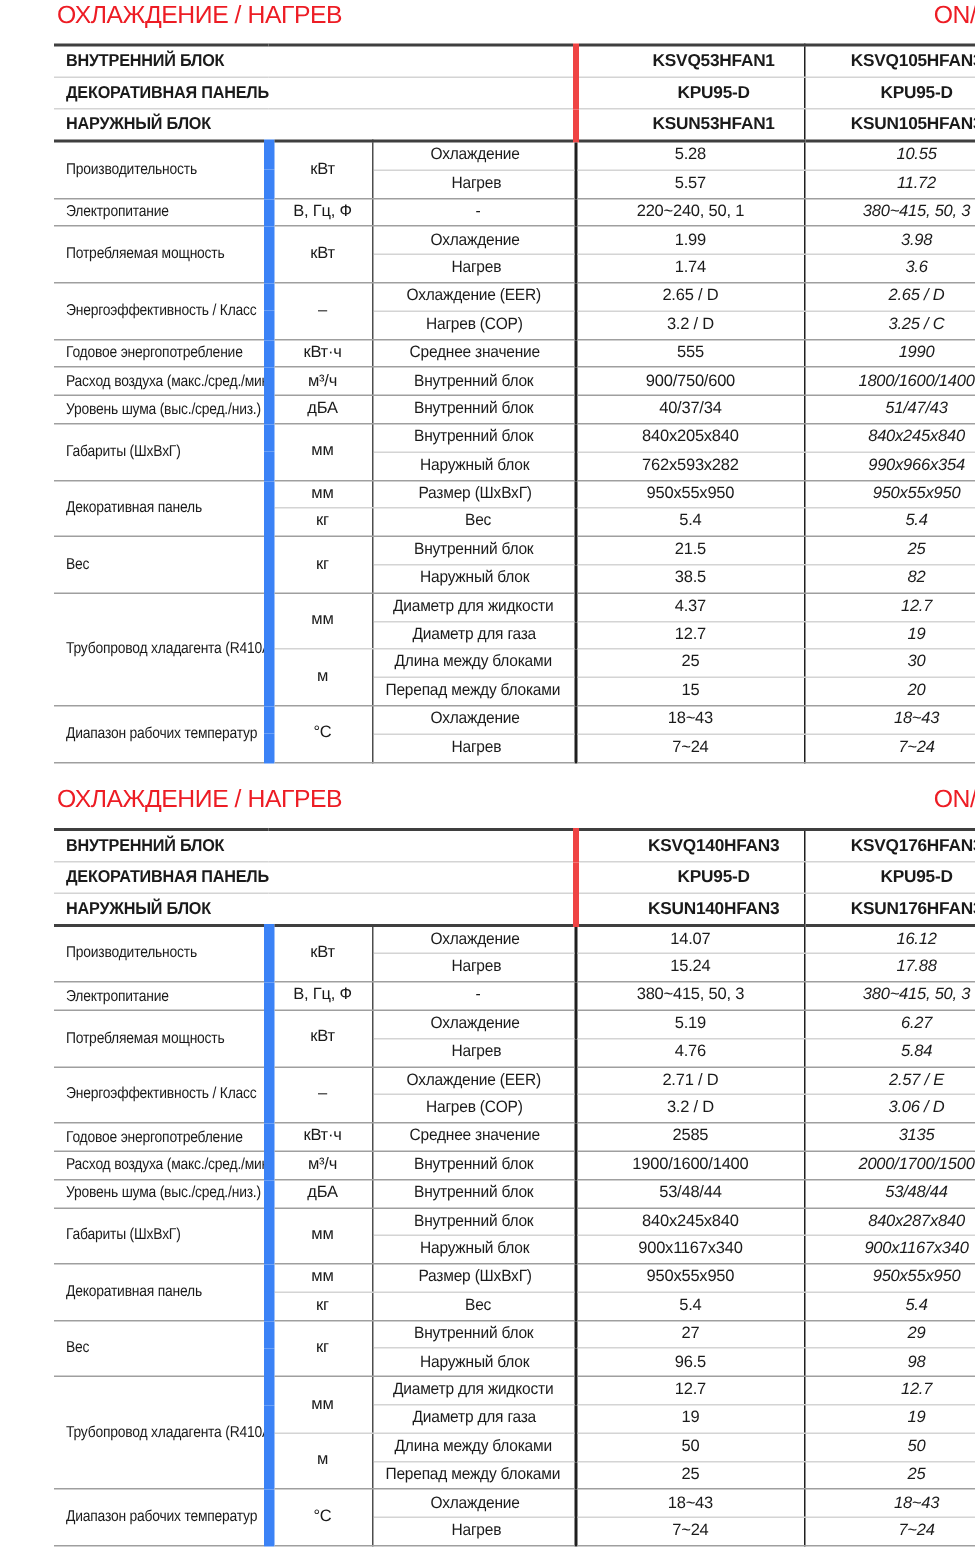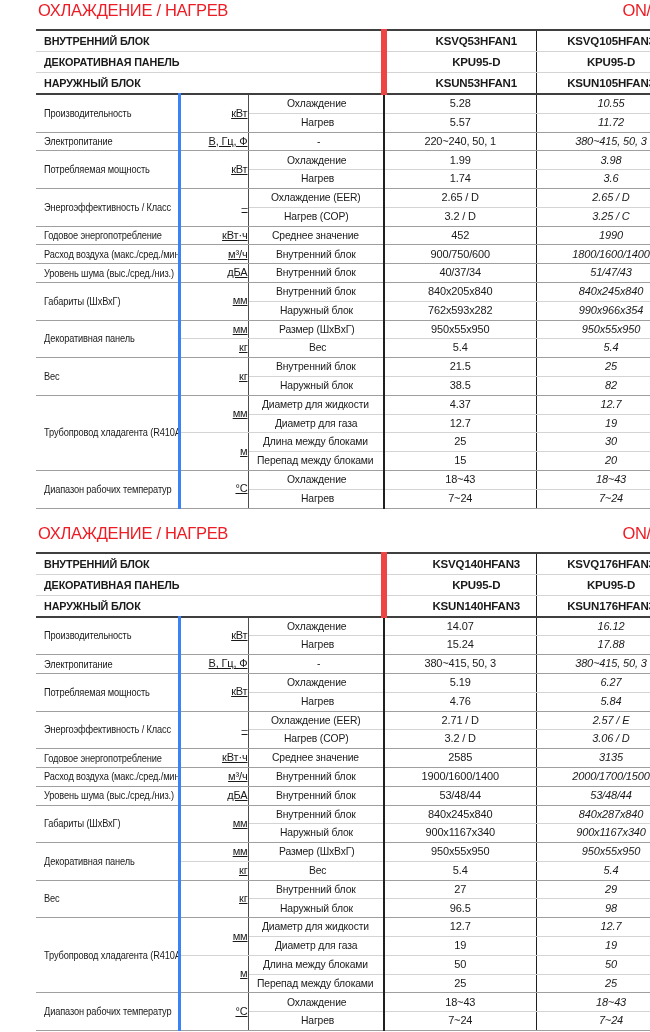--- a/index.html
+++ b/index.html
@@ -23,30 +23,30 @@
   td{
     font-size:11px;line-height:1.05;letter-spacing:-0.15px;
     border-bottom:1px solid #d4d4d4;padding:0;vertical-align:middle;
     overflow:hidden;
   }
   
   tr.model-row td{height:20px;font-weight:bold;font-size:11.5px;}
   tr.model-row.model-last td{border-bottom:2px solid #3f3f3f;}
   td.model-label{text-align:left;padding-left:8px;}
   td.model-value{text-align:center;}
-  td.model-value.v1{border-left:6px solid #ef4444;border-right:1px solid #1f1f1f;padding-left:30px;}
+  td.model-value.v1{border-left:4px solid #ef4444;border-right:1px solid #1f1f1f;padding-left:30px;}
   td.model-value.v2{border-right:1px solid #e3e3e3;}
   
   tr.spec-row td{height:17.8px;}
   td.param{
     text-align:left;padding-left:8px;font-size:10.5px;
-    border-right:3px solid #3b82f6;border-bottom:1px solid #9f9f9f;
+    border-right:7px solid #3b82f6;border-bottom:1px solid #9f9f9f;
   }
   td.unit{
-    text-align:right;border-right:1px solid #4d4d4d;text-decoration:underline;
+    text-align:center;border-right:1px solid #4d4d4d;
   }
   td.unit.u-end{border-bottom:1px solid #9f9f9f;}
   td.sub{
     text-align:center;padding-left:6px;border-right:2px solid #1f1f1f;
   }
   td.val{text-align:center;}
   td.val.v1{border-right:1px solid #1f1f1f;text-align:center;}
   td.val.v2{border-right:1px solid #e3e3e3;font-style:italic;}
   tr.g-end td{border-bottom-color:#9f9f9f;}
   
@@ -127,21 +127,21 @@
           </tr>
           <tr class="spec-row g-end">
             <td class="sub"><span class="cs">Нагрев (COP)</span></td>
             <td class="val v1"><span>3.2 / D</span></td>
             <td class="val v2"><span>3.25 / C</span></td>
           </tr>
           <tr class="spec-row g-end">
             <td class="param" rowspan="1"><span class="cx">Годовое энергопотребление</span></td>
             <td class="unit u-end" rowspan="1"><span>кВт·ч</span></td>
             <td class="sub"><span class="cs">Среднее значение</span></td>
-            <td class="val v1"><span>452</span></td>
+            <td class="val v1"><span>555</span></td>
             <td class="val v2"><span>1990</span></td>
           </tr>
           <tr class="spec-row g-end">
             <td class="param" rowspan="1"><span class="cx">Расход воздуха (макс./сред./мин.)</span></td>
             <td class="unit u-end" rowspan="1"><span>м³/ч</span></td>
             <td class="sub"><span class="cs">Внутренний блок</span></td>
             <td class="val v1"><span>900/750/600</span></td>
             <td class="val v2"><span>1800/1600/1400</span></td>
           </tr>
           <tr class="spec-row g-end">

